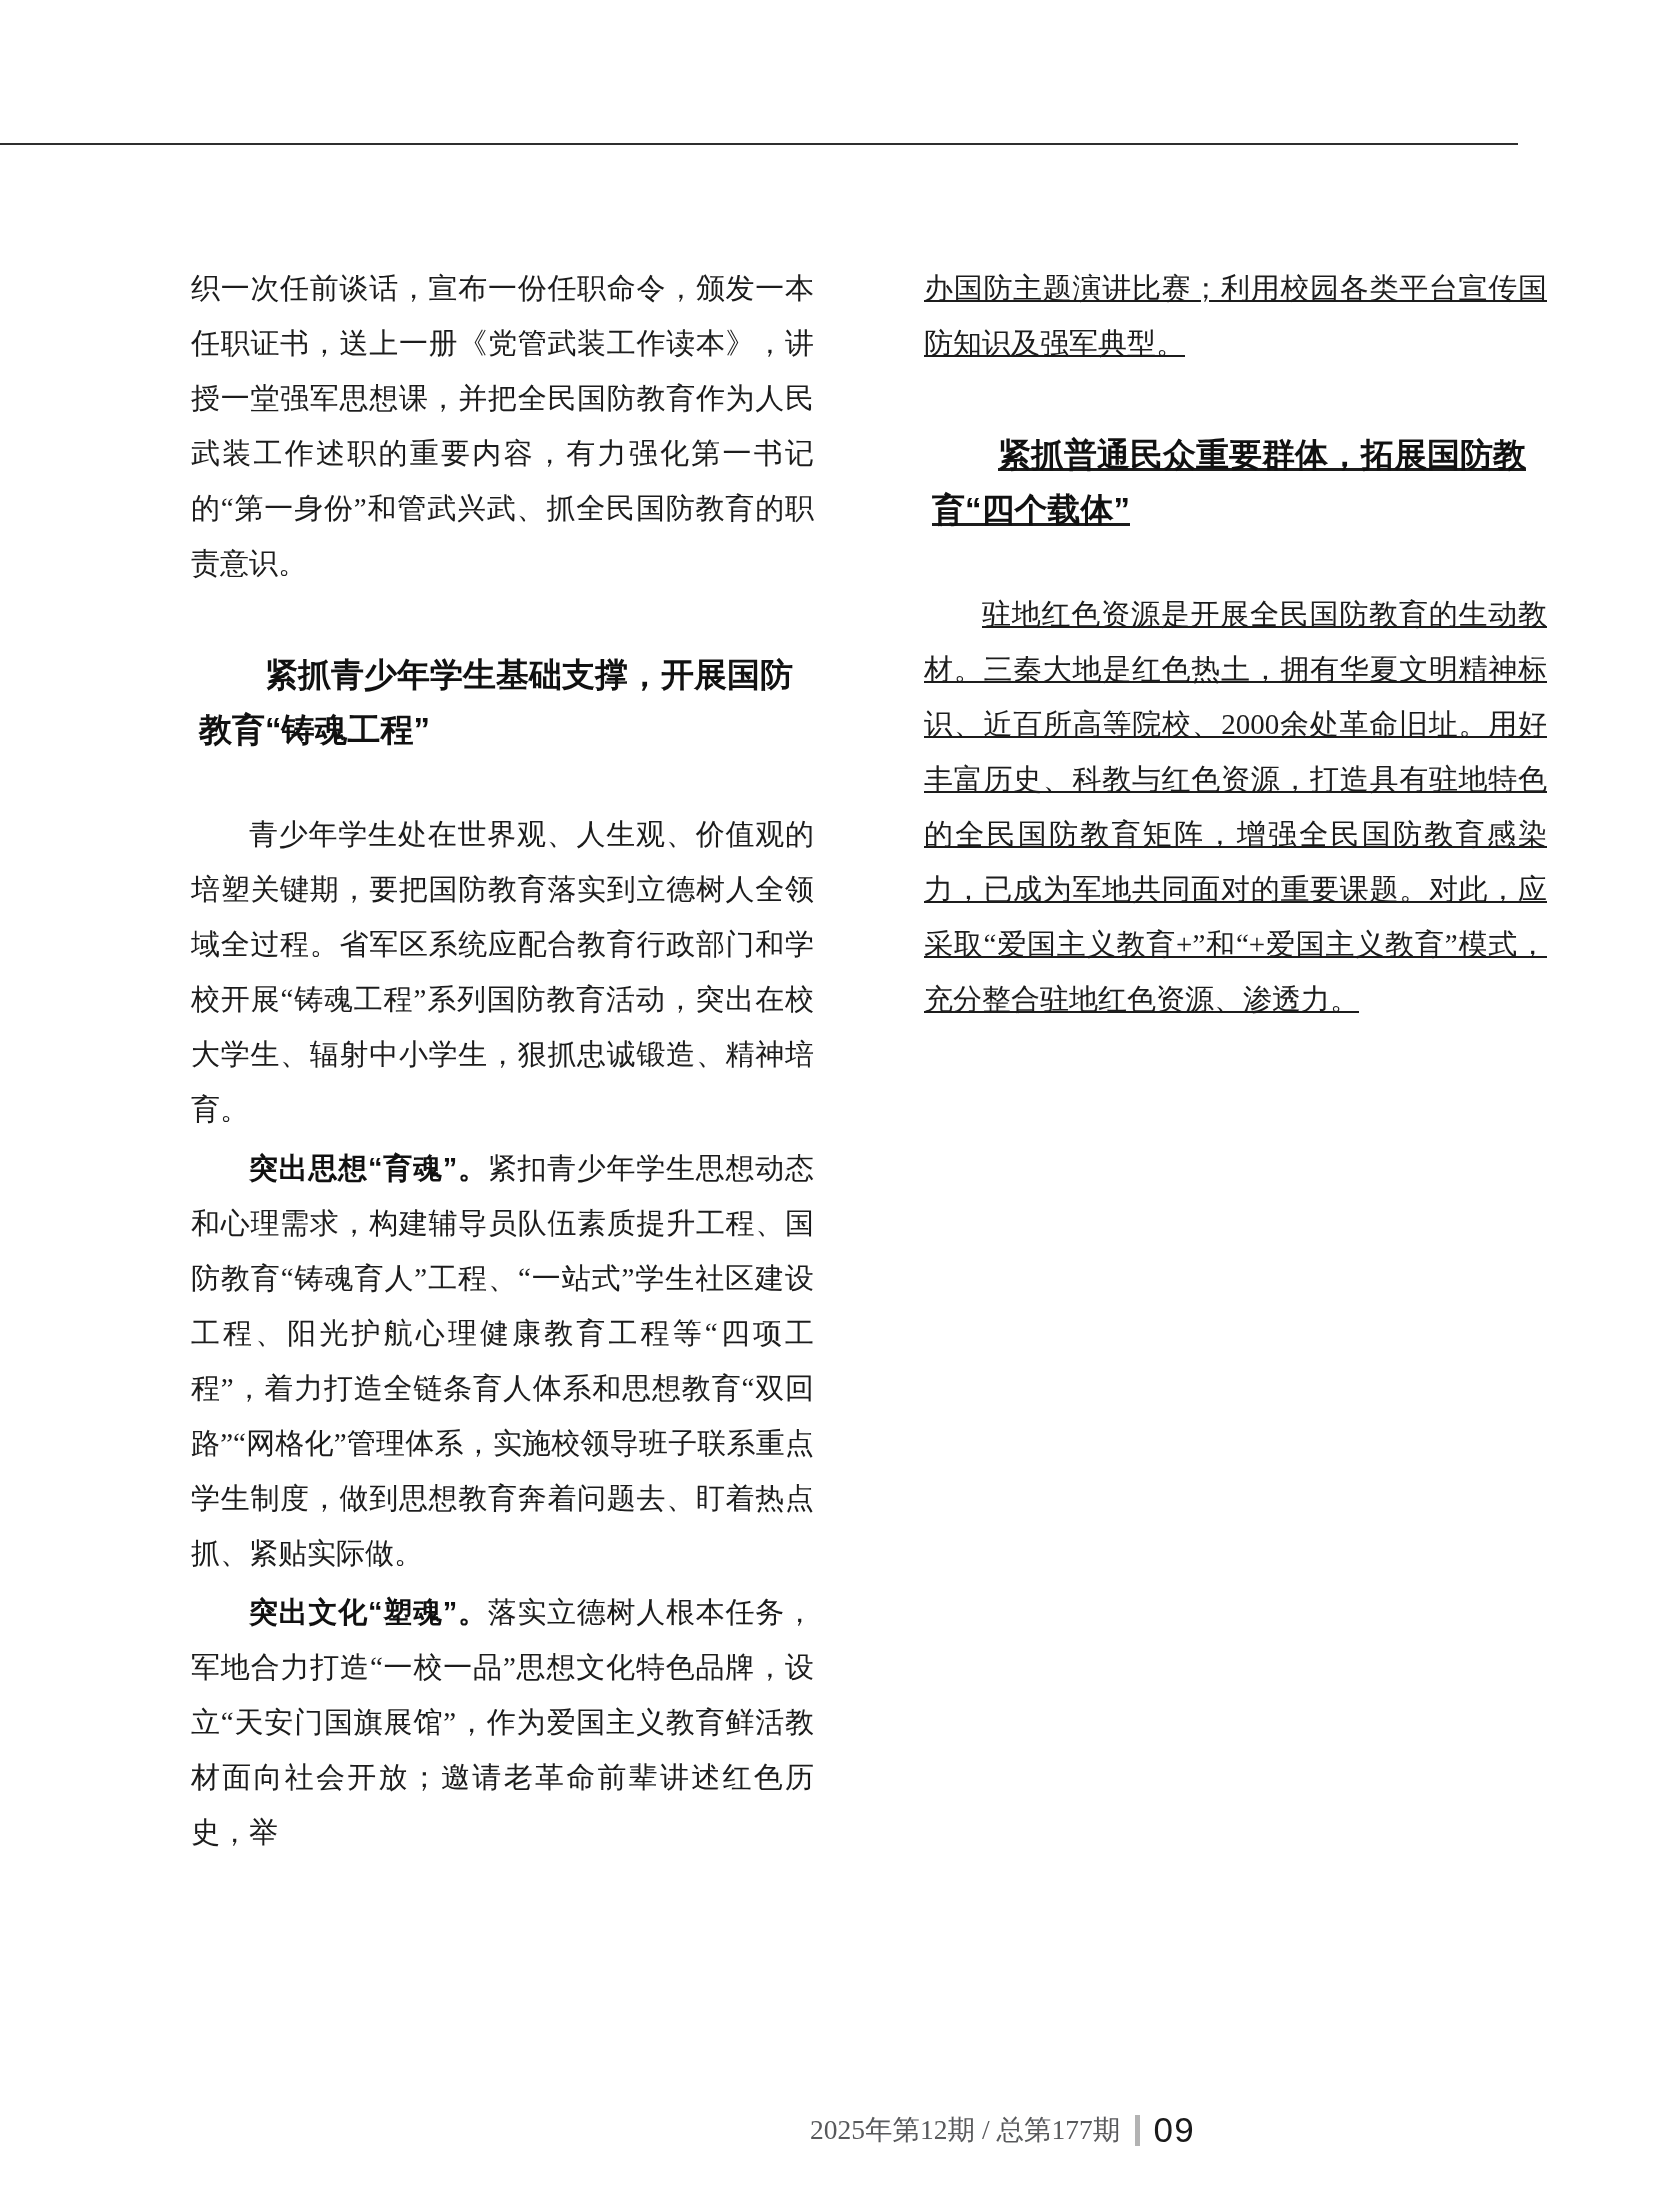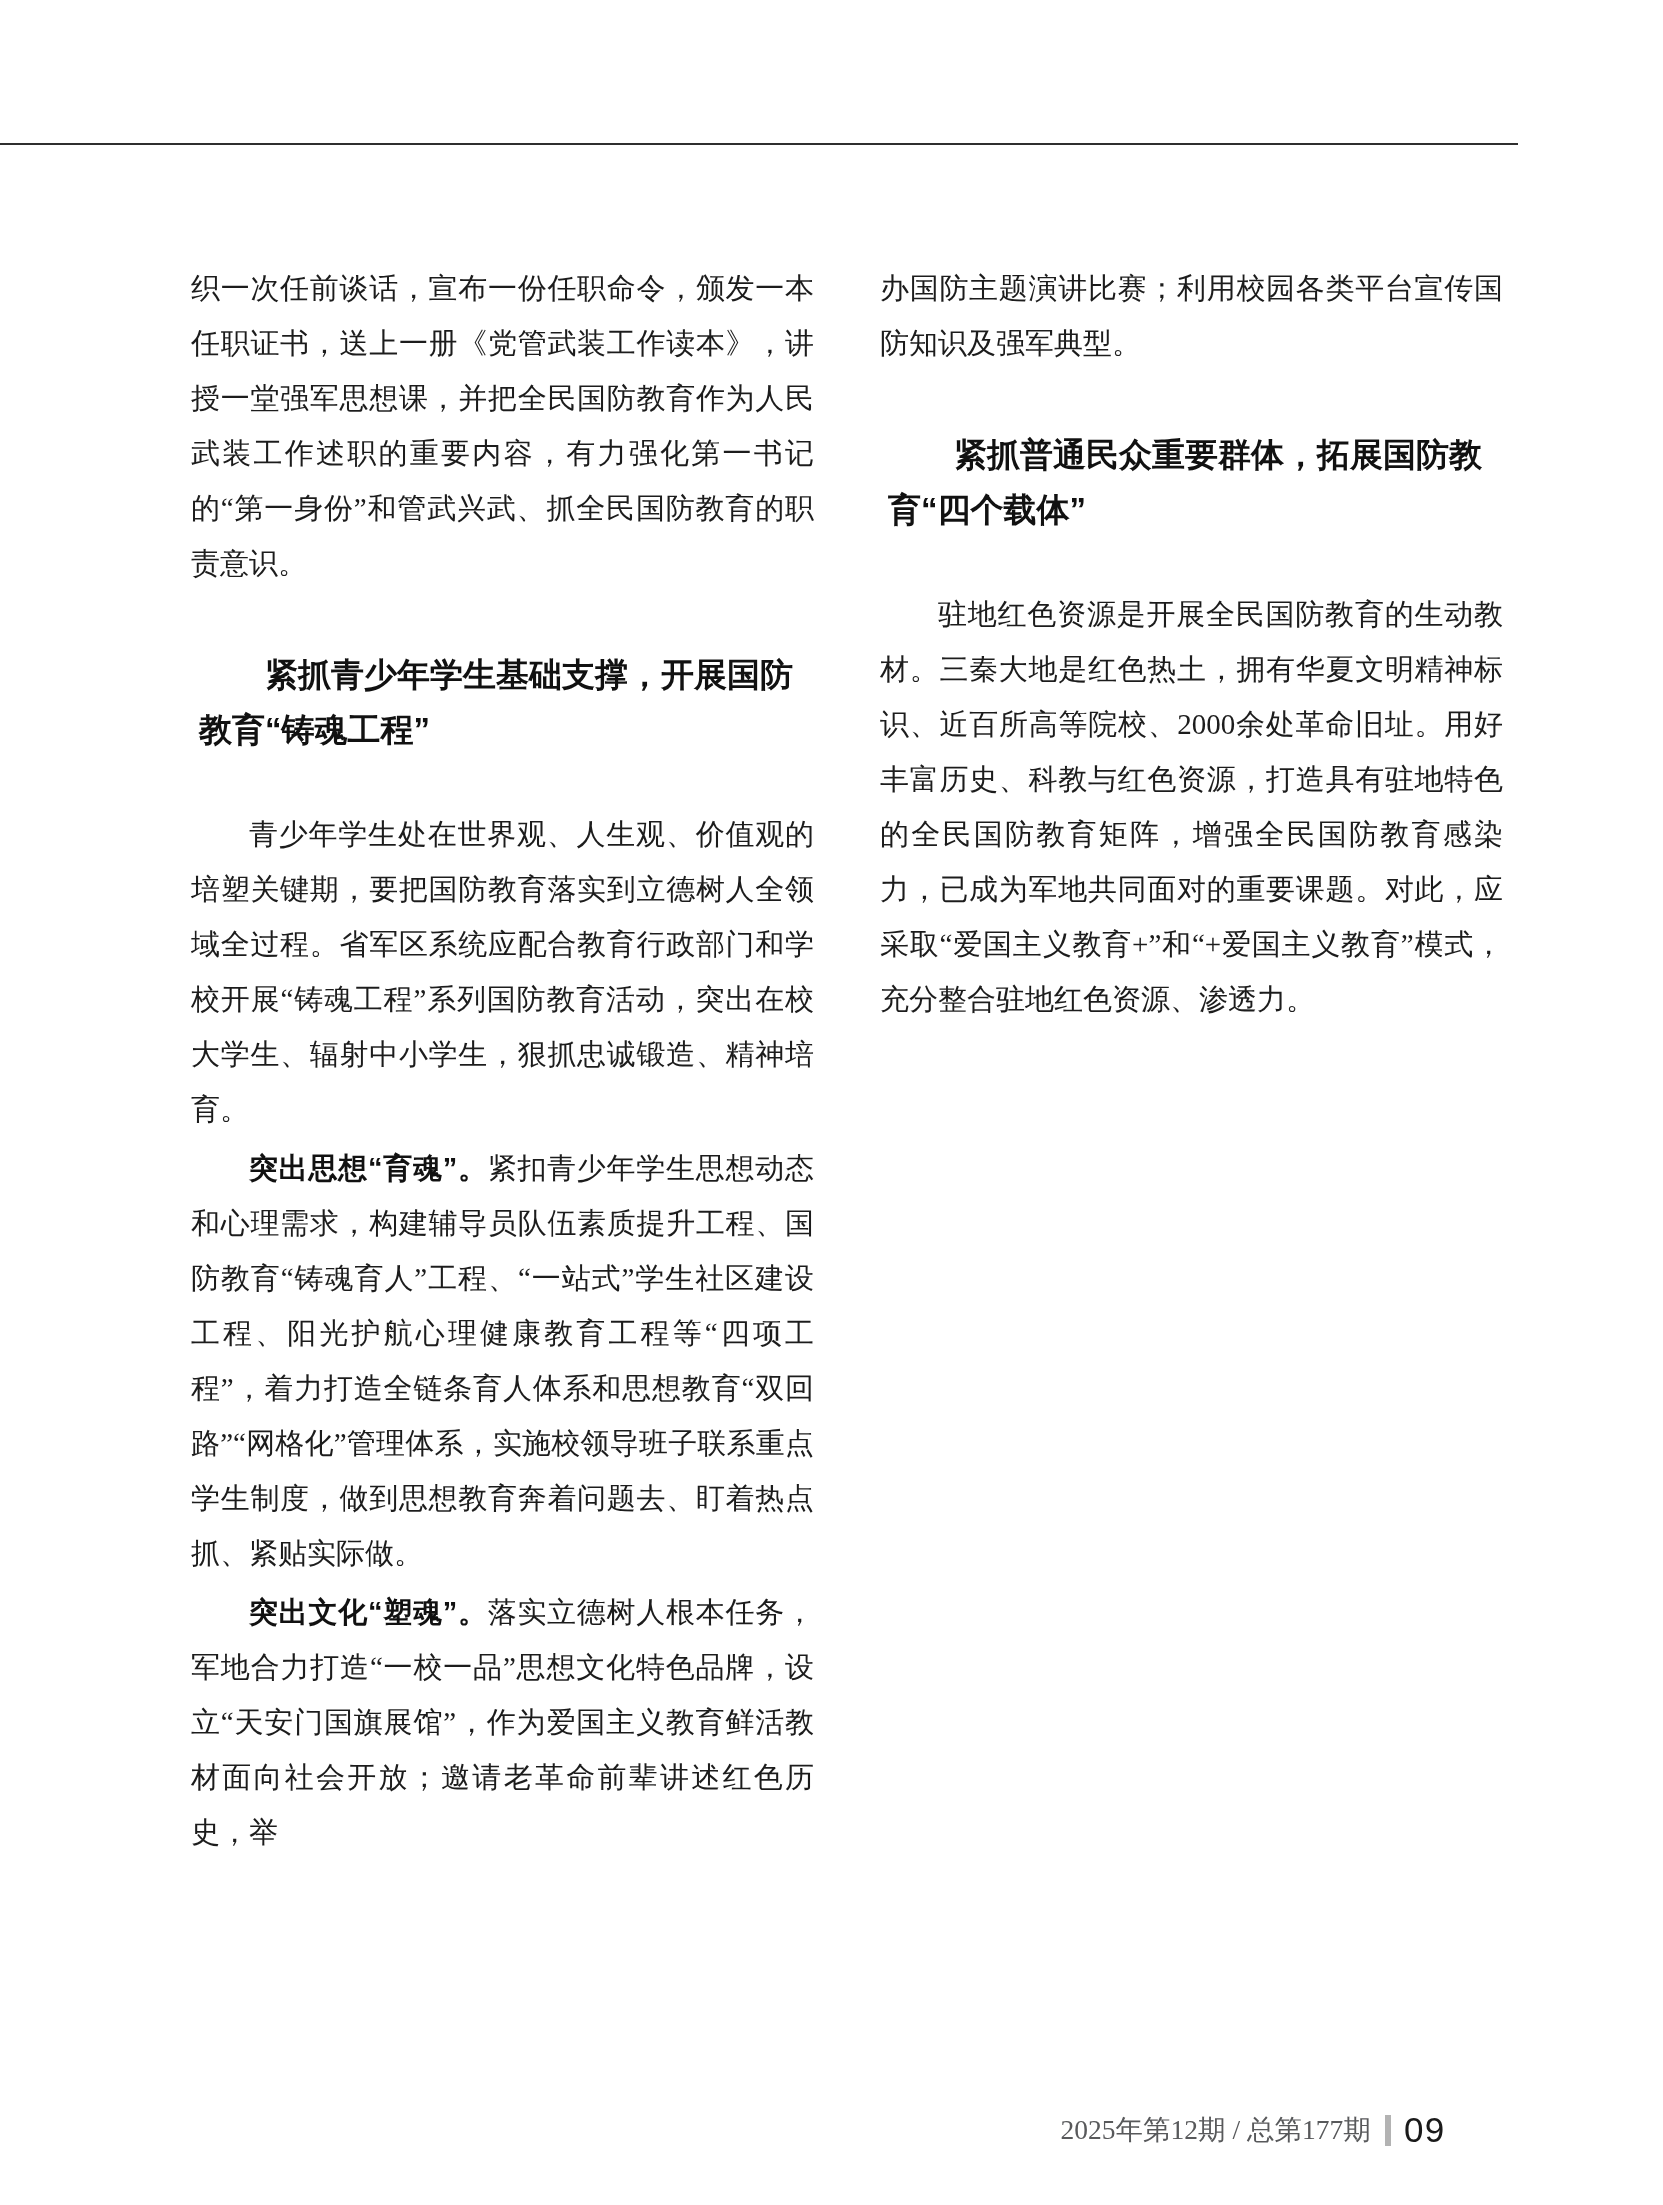--- a/index.html
+++ b/index.html
@@ -26,44 +26,44 @@
   .col {
     position: absolute;
     top: 257px;
     width: 631px;
     color: #1c1c1c;
     font-size: 29px;
     line-height: 55px;
     text-align: justify;
   }
   .col-left  { left: 187px; }
-  .col-right { left: 876px; }
+  .col-right { left: 920px; text-decoration: underline; }
   .para { margin: 4px; }
   .para.indent { text-indent: 2em; }
   .lead {
     font-family: "Liberation Sans", "DejaVu Sans", sans-serif;
     font-weight: 700;
     color: #111111;
   }
   .section-heading {
     font-family: "Liberation Sans", "DejaVu Sans", sans-serif;
     font-weight: 700;
     font-size: 33px;
     line-height: 55px;
     color: #111111;
     margin: 56px 0 50px 12px;
     text-indent: 2em;
     text-align: left;
   }
   .footer {
     position: absolute;
     top: 2110px;
-    left: 896px;
+    left: 810px;
     width: 714px;
-    text-align: center;
+    text-align: left;
     white-space: nowrap;
   }
   .footer-issue {
     font-family: "Liberation Serif", "DejaVu Serif", serif;
     font-size: 27.5px;
     color: #58595b;
     vertical-align: middle;
   }
   .footer-divider {
     display: inline-block;

